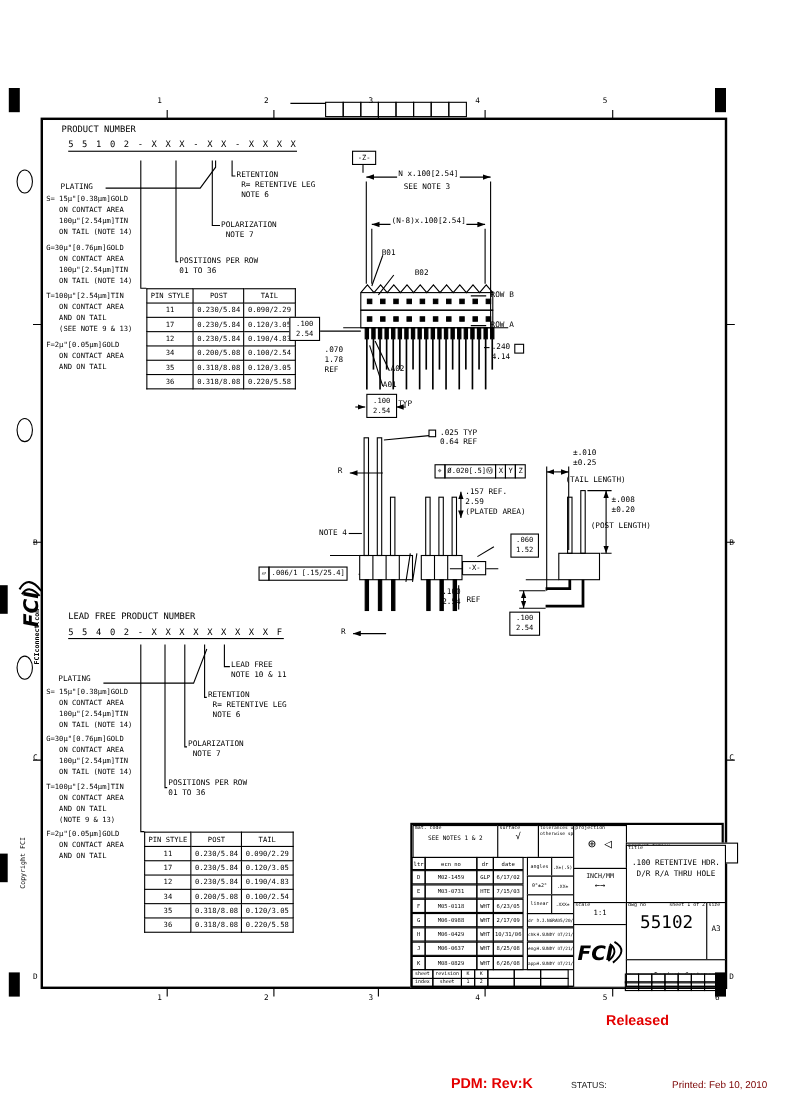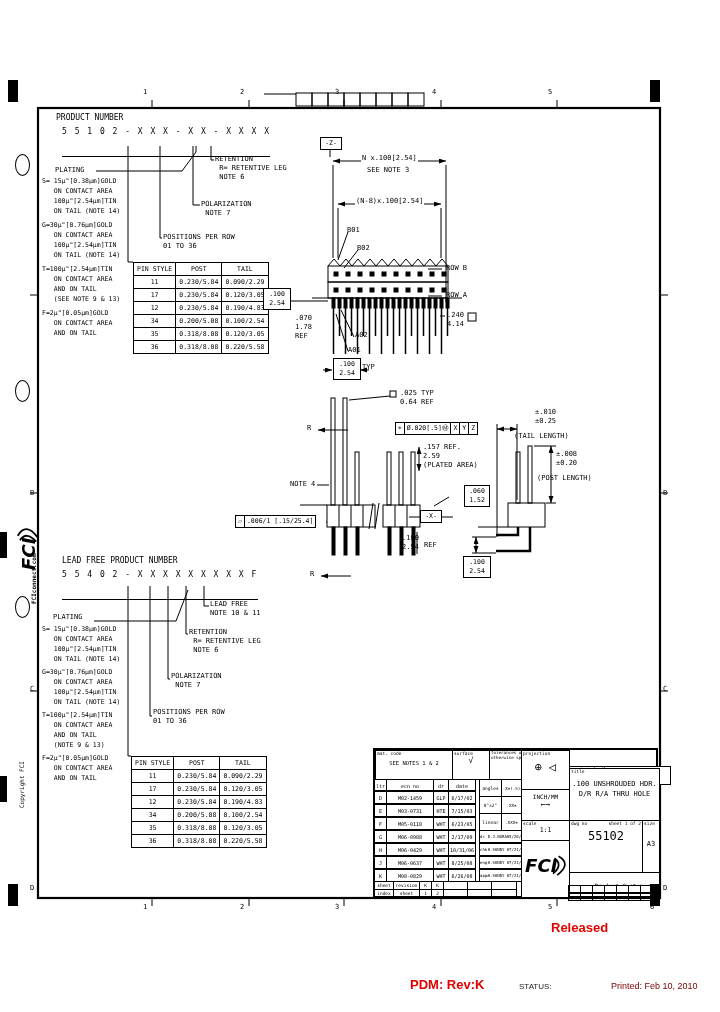--- a/index.html
+++ b/index.html
@@ -1,20 +1,20 @@
 <!DOCTYPE html>
 <html><head>
 <meta charset="utf-8">
 <style>
   html,body{margin:0;padding:0;background:#fff;}
   .page{position:relative;width:720px;height:1012px;background:#fff;overflow:hidden;
         font-family:"DejaVu Sans Mono",monospace;color:#000;}
   svg.lw{position:absolute;left:0;top:0;}
   .L{position:absolute;font-size:7px;line-height:1.3;white-space:pre;z-index:3;} .s65{font-size:6.5px;} .s8{font-size:8px;} .wbg{background:#fff;padding:0 1px;}
-  .num{letter-spacing:1.5px;border-bottom:1px solid #000;padding-bottom:19px;font-size:8px;}
+  .num{letter-spacing:1.5px;border-bottom:1px solid #000;padding-bottom:0;font-size:8px;}
   .bx{position:absolute;border:1px solid #000;background:#fff;text-align:center;
       font-size:6.5px;line-height:1.4;white-space:pre;padding:1px 2px;z-index:3;}
   table.pt{position:absolute;border-collapse:collapse;background:#fff;z-index:3;}
   .pt th,.pt td{border:1px solid #000;font-family:"DejaVu Sans Mono",monospace;font-size:6.5px;
       font-weight:normal;padding:0 3px;text-align:center;height:12px;}
   .fcf{position:absolute;display:flex;z-index:3;background:#fff;}
   .fcf span{border:1px solid #000;margin-left:-1px;font-size:6.5px;line-height:11px;padding:0 2px;}
   
   .tb{position:absolute;left:373px;top:748px;width:285px;height:150px;border:2px solid #000;
       box-sizing:border-box;z-index:3;background:#fff;}
@@ -312,21 +312,21 @@
           <td>0.220/5.58</td>
         </tr>
 </tbody>
     </table>
 
 <div class="bx" style="left:320px;top:137px;width:16px">-Z-</div>
 <div class="L wbg" style="left:361px;top:154px">N x.100[2.54]</div>
 <div class="L" style="left:367px;top:166px">SEE NOTE 3</div>
 <div class="L wbg" style="left:355px;top:197px">(N-8)x.100[2.54]</div>
 <div class="L" style="left:347px;top:226px">B01</div>
-<div class="L" style="left:357px;top:244px">B02</div>
+<div class="L" style="left:377px;top:244px">B02</div>
 <div class="L" style="left:446px;top:264px">ROW B</div>
 <div class="L" style="left:446px;top:291px">ROW A</div>
 <div class="bx" style="left:263px;top:288px;width:22px">.100
 2.54</div>
 <div class="L" style="left:295px;top:314px">.070
 1.78
 REF</div>
 <div class="L" style="left:355px;top:331px">A02</div>
 <div class="L" style="left:348px;top:346px">A01</div>
 <div class="bx" style="left:333px;top:358px;width:22px">.100
@@ -356,21 +356,21 @@
 1.52</div>
 <div class="bx" style="left:420px;top:510px;width:16px">-X-</div>
 <div class="L" style="left:402px;top:534px">.100
 2.54</div>
 <div class="L" style="left:424px;top:541px">REF</div>
 <div class="bx" style="left:463px;top:556px;width:22px">.100
 2.54</div>
 <div class="L" style="left:307px;top:424px">R</div>
 <div class="L" style="left:310px;top:570px">R</div>
 
-<div class="L" style="left:535px;top:408px">±.010
+<div class="L" style="left:521px;top:408px">±.010
 ±0.25</div>
 <div class="L" style="left:514px;top:432px">(TAIL LENGTH)</div>
 <div class="L" style="left:556px;top:450px">±.008
 ±0.20</div>
 <div class="L" style="left:537px;top:474px">(POST LENGTH)</div>
 
 <div class="L s8" style="left:62px;top:556px">LEAD FREE PRODUCT NUMBER</div>
 <div class="L num" style="left:62px;top:570px">5 5 4 0 2 - X X X X X X X X X F</div>
 <div class="L" style="left:210px;top:600px">LEAD FREE
 NOTE 10 &amp; 11</div>
@@ -552,42 +552,42 @@
   <div class="tc" style="left:146px;top:0;width:49px;height:40px">
     <span class="cl">projection</span>
     <span class="cv" style="font-size:12px;margin-top:4px">⊕ ◁</span>
   </div>
   <div class="tc" style="left:194px;top:16px;width:102px;height:19px">
     <span class="cl">product family</span>
     <span class="cv" style="font-size:6.5px">BERGSTIK</span>
   </div>
   <div class="tc" style="left:194px;top:18px;width:91px;height:53px">
     <span class="cl">title</span>
-    <span class="cv" style="font-size:7px;margin-top:6px">.100 UNSHROUDED HDR.</span>
+    <span class="cv" style="font-size:7px;margin-top:6px">.100 RETENTIVE HDR.</span>
     <span class="cv" style="font-size:7px;margin-top:2px">D/R R/A THRU HOLE</span>
   </div>
   <div class="tc" style="left:146px;top:39px;width:49px;height:32px">
     <span class="cv" style="font-size:6px;margin-top:3px">INCH/MM</span>
     <span class="cv" style="font-size:8px">←→</span>
   </div>
   <div class="tc" style="left:146px;top:70px;width:49px;height:21px">
     <span class="cl">scale</span>
     <span class="cv" style="font-size:6.5px">1:1</span>
   </div>
   <div class="tc" style="left:146px;top:90px;width:49px;height:58px">
     <svg class="logo-svg" style="margin:10px auto 0" width="42" height="30" viewBox="0 0 60 36">
           <text x="0" y="27" font-size="26" font-style="italic" font-weight="bold" font-family="DejaVu Sans" fill="#000">FCI</text>
           <path d="M42 7 q13 9 -2 22" stroke="#000" fill="none" stroke-width="2.5"></path>
           <path d="M48 4 q19 11 -2 27" stroke="#000" fill="none" stroke-width="2.5"></path>
         </svg>
   </div>
   <div class="tc" style="left:194px;top:70px;width:74px;height:53px">
     <span class="cl" style="float:left">dwg no</span>
     <span class="cl" style="float:right">sheet 1 of 2</span>
-    <span class="cv" style="clear:both;font-size:12px;margin-top:8px">55102</span>
+    <span class="cv" style="clear:both;font-size:16px;margin-top:8px">55102</span>
   </div>
   <div class="tc" style="left:267px;top:70px;width:18px;height:53px">
     <span class="cl">size</span>
     <span class="cv" style="font-size:7px;margin-top:14px">A3</span>
   </div>
   <div class="tc" style="left:194px;top:122px;width:91px;height:14px">
     <span style="font-size:4.5px;padding:0 2px">type</span>
     <span style="font-size:5.8px">Product Customer Drawing</span>
   </div>
   <div class="shr" style="left:194px;top:135px">

